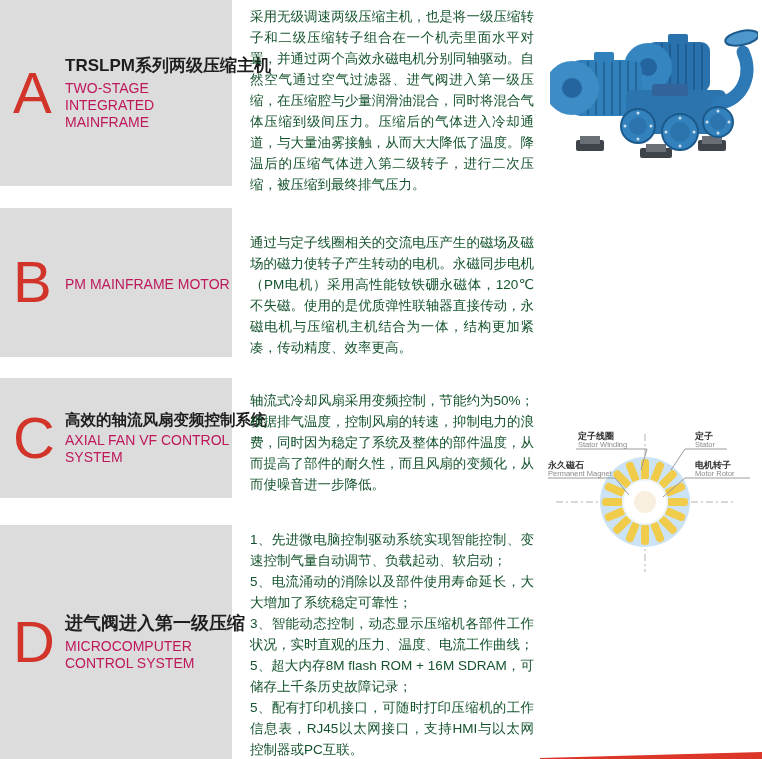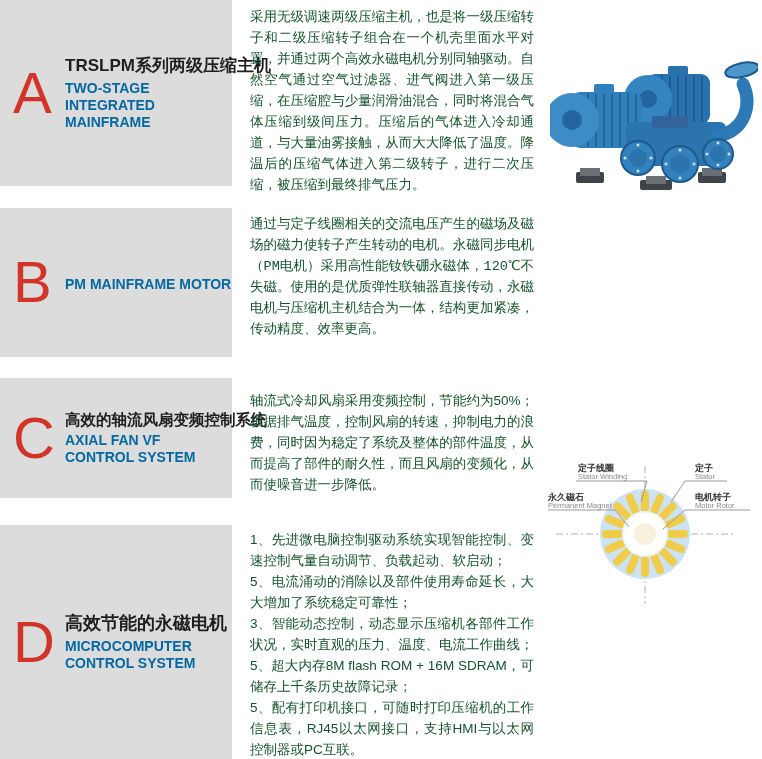--- a/index.html
+++ b/index.html
@@ -27,33 +27,33 @@
   .row-d .panel { height:234px; }
 
   .letter {
     font-size:58px; line-height:0.9; color:#d2342a;
     width:46px; flex:0 0 auto; font-weight:400;
   }
   .titles { margin-left:6px; width:168px; }
   .title-cn { font-size:18px; font-weight:bold; color:#1e1e1e; line-height:1.25; white-space:nowrap; }
   .row-c .title-cn { font-size:15.5px; }
   .row-a .title-cn { font-size:17px; }
-  .title-en { font-size:14px; font-weight:bold; color:#0369a1; line-height:17px; margin-top:3px; letter-spacing:0; }
+  .title-en { font-size:14px; font-weight:normal; color:#be185d; line-height:17px; margin-top:3px; letter-spacing:0; }
 
   .body-text {
     position:absolute; left:250px; width:284px;
     font-size:13.5px; color:#14532d; line-height:21px; text-align:justify;
   }
   .row-a .body-text { top:6px; }
-  .row-b .body-text { top:6px;font-family:Liberation Mono, monospace; }
+  .row-b .body-text { top:24px; }
   .row-c .body-text { top:12px; }
   .row-d .body-text { top:4px; }
   .body-text p { margin:0; }
 
-  .fig { position:absolute;margin-top:32px; }
+  .fig { position:absolute; }
   .fig-a { left:550px; top:14px; width:208px; height:150px; }
   .fig-b { left:540px; top:218px; width:222px; height:150px; }
   .fig-c { left:540px; top:374px; width:222px; height:130px; }
 
   svg text { font-family:"Liberation Sans","DejaVu Sans",sans-serif; }
   .dg-cn { font-size:9px; font-weight:bold; fill:#333333; }
   .dg-en { font-size:7.5px; fill:#8a8a8a; }
 </style>
 </head>
 <body>
@@ -271,21 +271,21 @@
         <rect x="30" y="122" width="30" height="6" fill="#5e646c" opacity="0.5"></rect>
         <rect x="150" y="122" width="40" height="6" fill="#3f444b" opacity="0.5"></rect>
       </svg>
     </div>
   </section>
 
   <section class="row row-d">
     <div class="panel">
       <div class="letter">D</div>
       <div class="titles">
-        <div class="title-cn">高效节能的永磁电机</div>
+        <div class="title-cn">进气阀进入第一级压缩</div>
         <div class="title-en">MICROCOMPUTER CONTROL SYSTEM</div>
       </div>
     </div>
     <div class="body-text">
       <p>1、先进微电脑控制驱动系统实现智能控制、变速控制气量自动调节、负载起动、软启动；</p>
         <p>5、电流涌动的消除以及部件使用寿命延长，大大增加了系统稳定可靠性；</p>
         <p>3、智能动态控制，动态显示压缩机各部件工作状况，实时直观的压力、温度、电流工作曲线；</p>
         <p>5、超大内存8M flash ROM + 16M SDRAM，可储存上千条历史故障记录；</p>
         <p>5、配有打印机接口，可随时打印压缩机的工作信息表，RJ45以太网接口，支持HMI与以太网控制器或PC互联。</p>
     </div>

